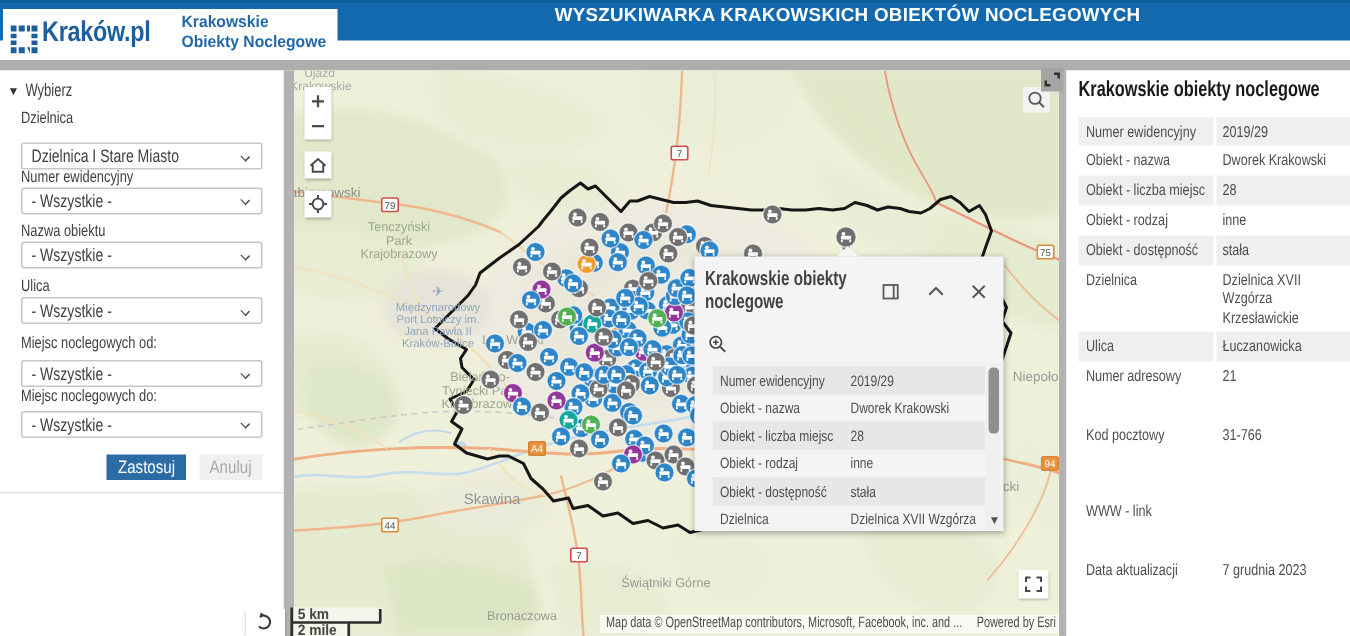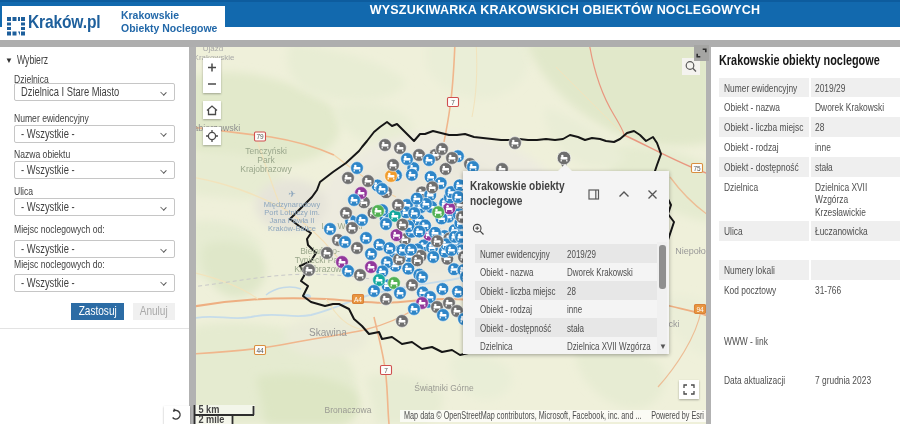--- a/index.html
+++ b/index.html
@@ -97,21 +97,21 @@
     <div id="hsub">Przeczytaj instrukcję wyszukiwania danych klikając w przycisk obok</div>
   </div>
   <div id="strip-top"></div>
   <div id="strip-left"></div>
   <div id="strip-right"></div>
 
   <div id="sidebar">
     <div class="abs" style="left:5px;top:9px;font-size:8px;color:#333;">▼</div>
     <div id="wyb" class="abs" style="left:17px;top:6px;font-size:12px;color:#404040;">Wybierz</div>
     <div class="sb-label" style="top:26px;">Dzielnica</div>
-    <div class="sel" style="top:36px;"><span class="st">Dzielnica I Stare Miasto</span><span class="chev"></span></div>
+    <div class="sel" style="top:48px;"><span class="st">Dzielnica I Stare Miasto</span><span class="chev"></span></div>
     <div class="sb-label" style="top:65px;">Numer ewidencyjny</div>
     <div class="sel" style="top:77.5px;"><span class="st">- Wszystkie -</span><span class="chev"></span></div>
     <div class="sb-label" style="top:101px;">Nazwa obiektu</div>
     <div class="sel" style="top:114px;"><span class="st">- Wszystkie -</span><span class="chev"></span></div>
     <div class="sb-label" style="top:138px;">Ulica</div>
     <div class="sel" style="top:151px;"><span class="st">- Wszystkie -</span><span class="chev"></span></div>
     <div class="sb-label" style="top:176px;">Miejsc noclegowych od:</div>
     <div class="sel" style="top:193px;"><span class="st">- Wszystkie -</span><span class="chev"></span></div>
     <div class="sb-label" style="top:211px;">Miejsc noclegowych do:</div>
     <div class="sel" style="top:226.5px;"><span class="st">- Wszystkie -</span><span class="chev"></span></div>
@@ -531,24 +531,23 @@
       </div>
     <div class="trow" style="top:129.5px;height:44px;">
         <span class="tl">Dzielnica</span>
         <span class="tv" style="white-space:normal;">Dzielnica XVII Wzgórza Krzesławickie</span>
       </div>
     <div class="trow tg" style="top:173.5px;height:20px;">
         <div class="tdiv"></div>
         <span class="tl">Ulica</span>
         <span class="tv">Łuczanowicka</span>
       </div>
-    <div class="trow tg" style="top:213px;height:19.5px;">
-        <div class="tdiv"></div>
-        <span class="tl">Numery lokali</span>
-        <span class="tv"></span>
+    <div class="trow" style="top:193.5px;height:19.5px;">
+        <span class="tl">Numer adresowy</span>
+        <span class="tv">21</span>
       </div>
     <div class="trow" style="top:232.5px;height:32px;">
         <span class="tl">Kod pocztowy</span>
         <span class="tv">31-766</span>
       </div>
     <div class="trow" style="top:284px;height:19.5px;">
         <span class="tl">WWW - link</span>
         <span class="tv"></span>
       </div>
     <div class="trow" style="top:322.5px;height:20px;">

